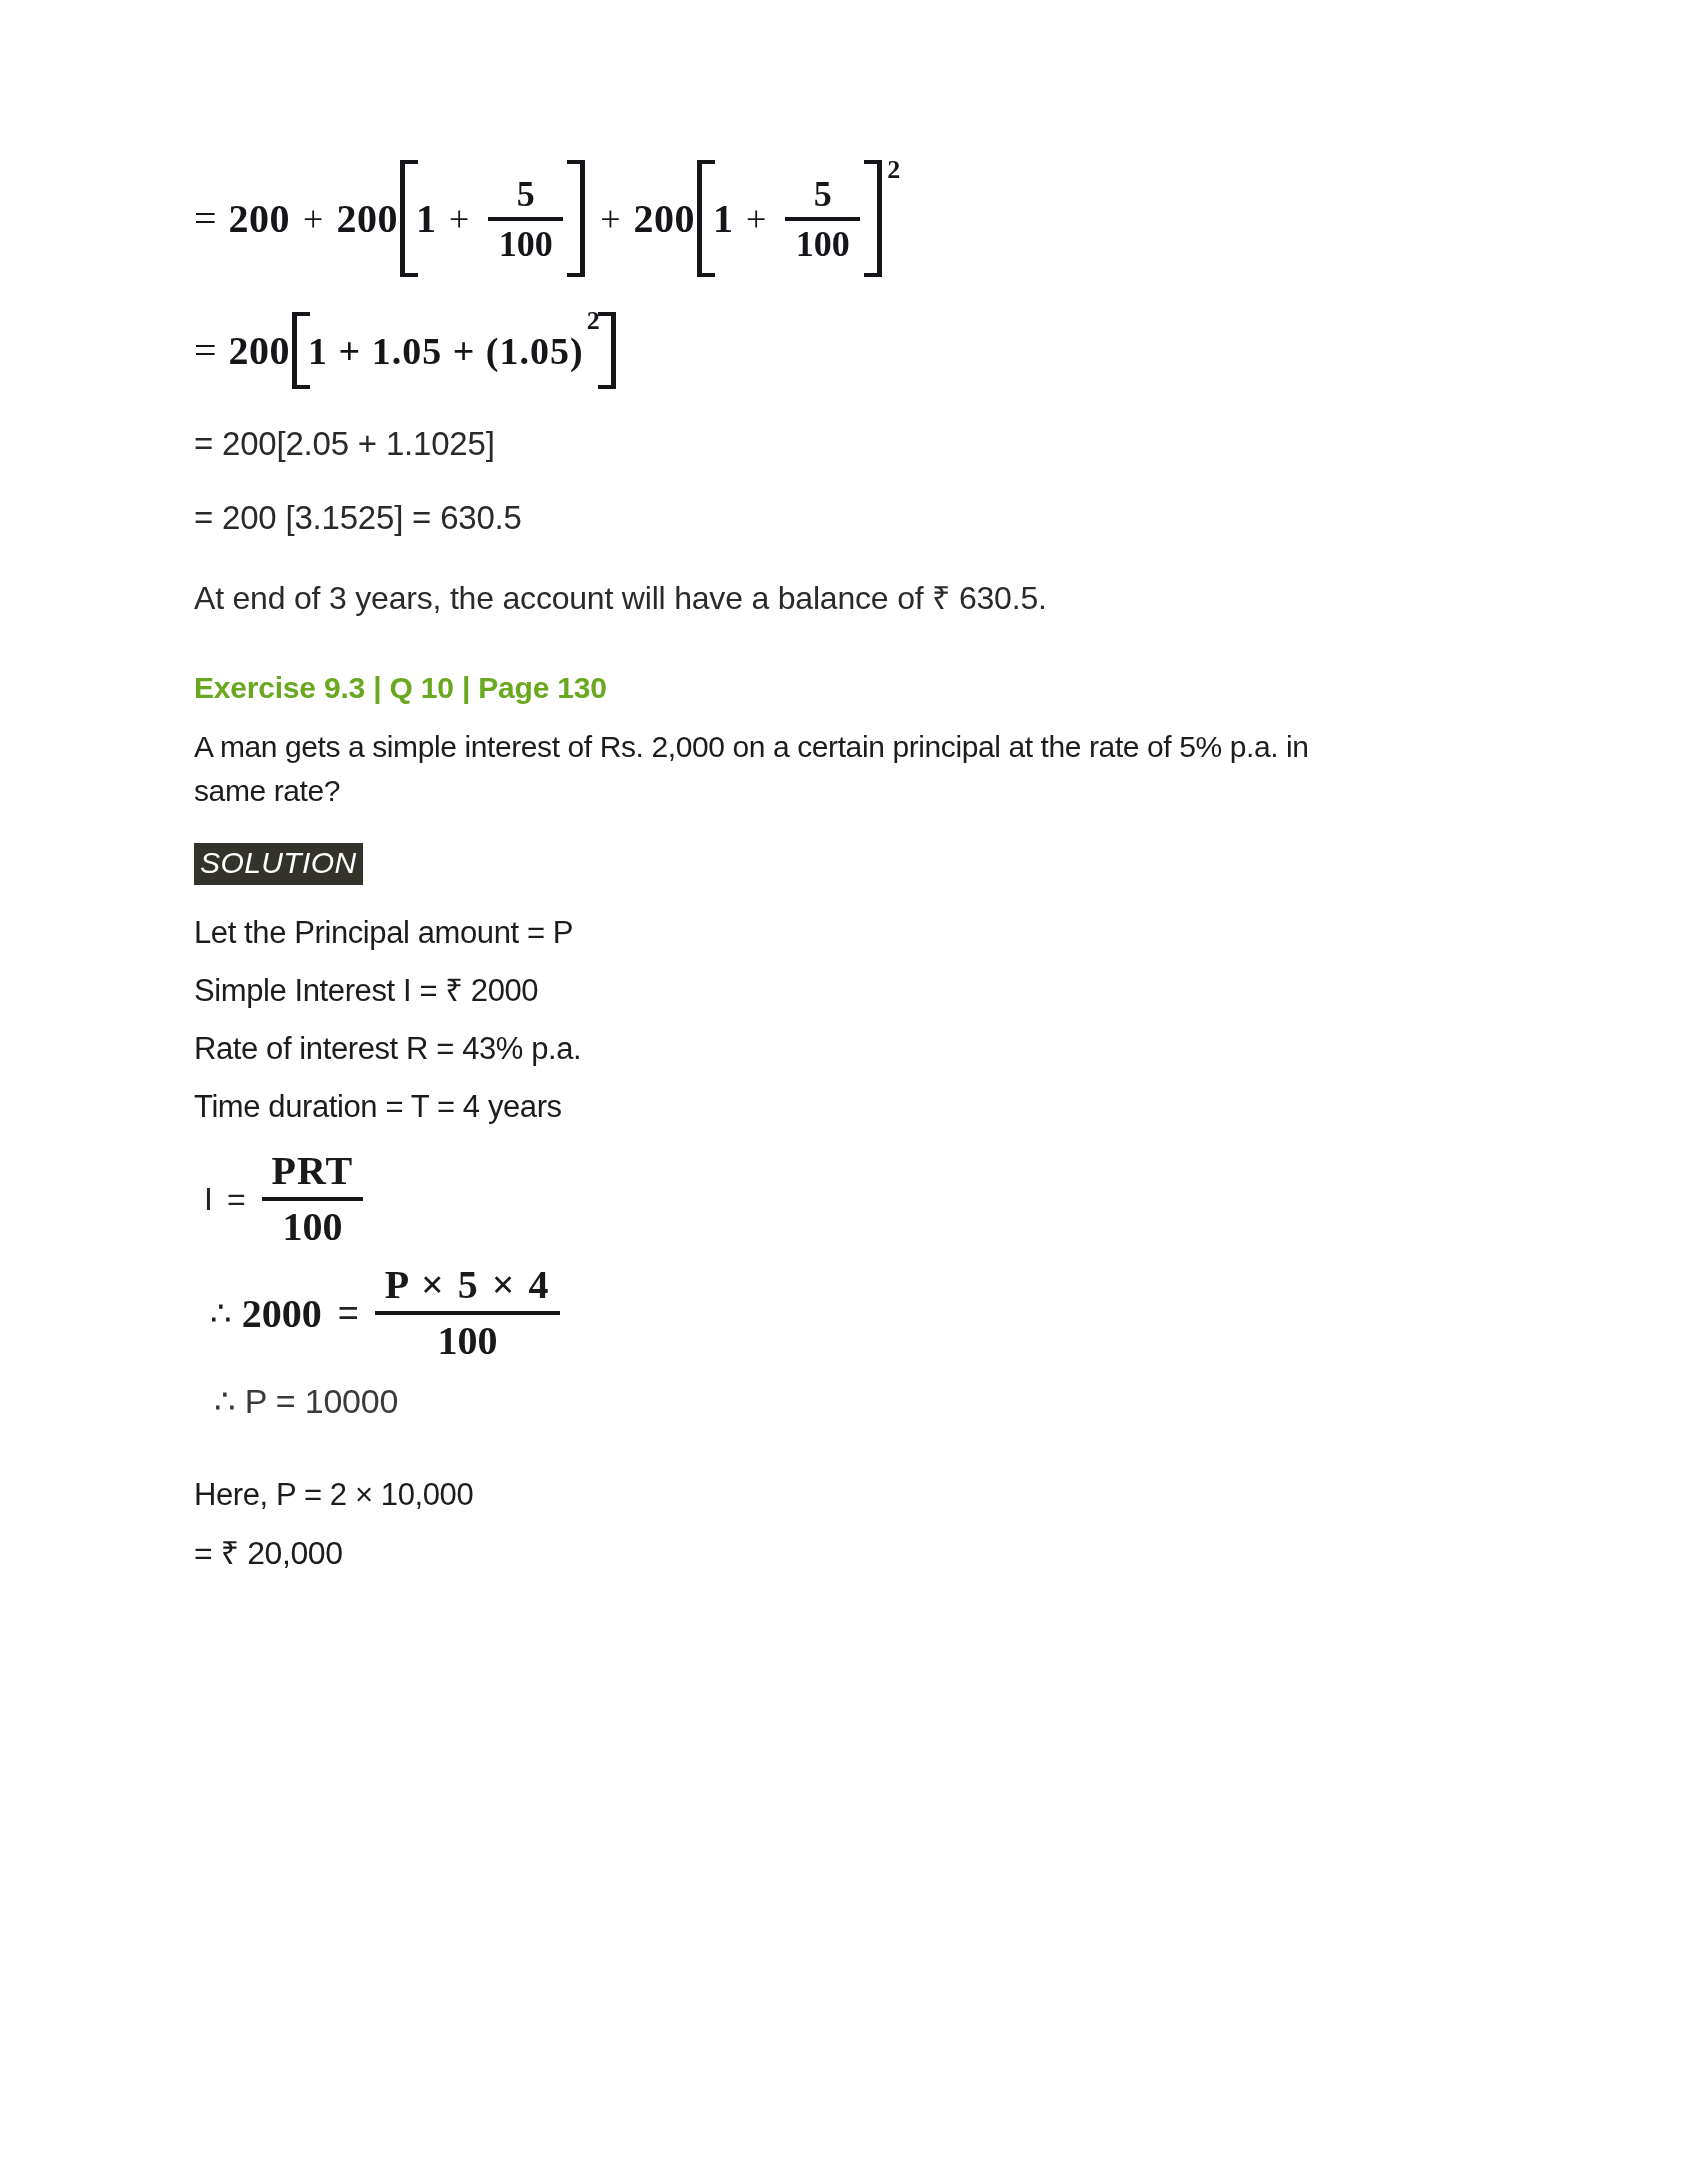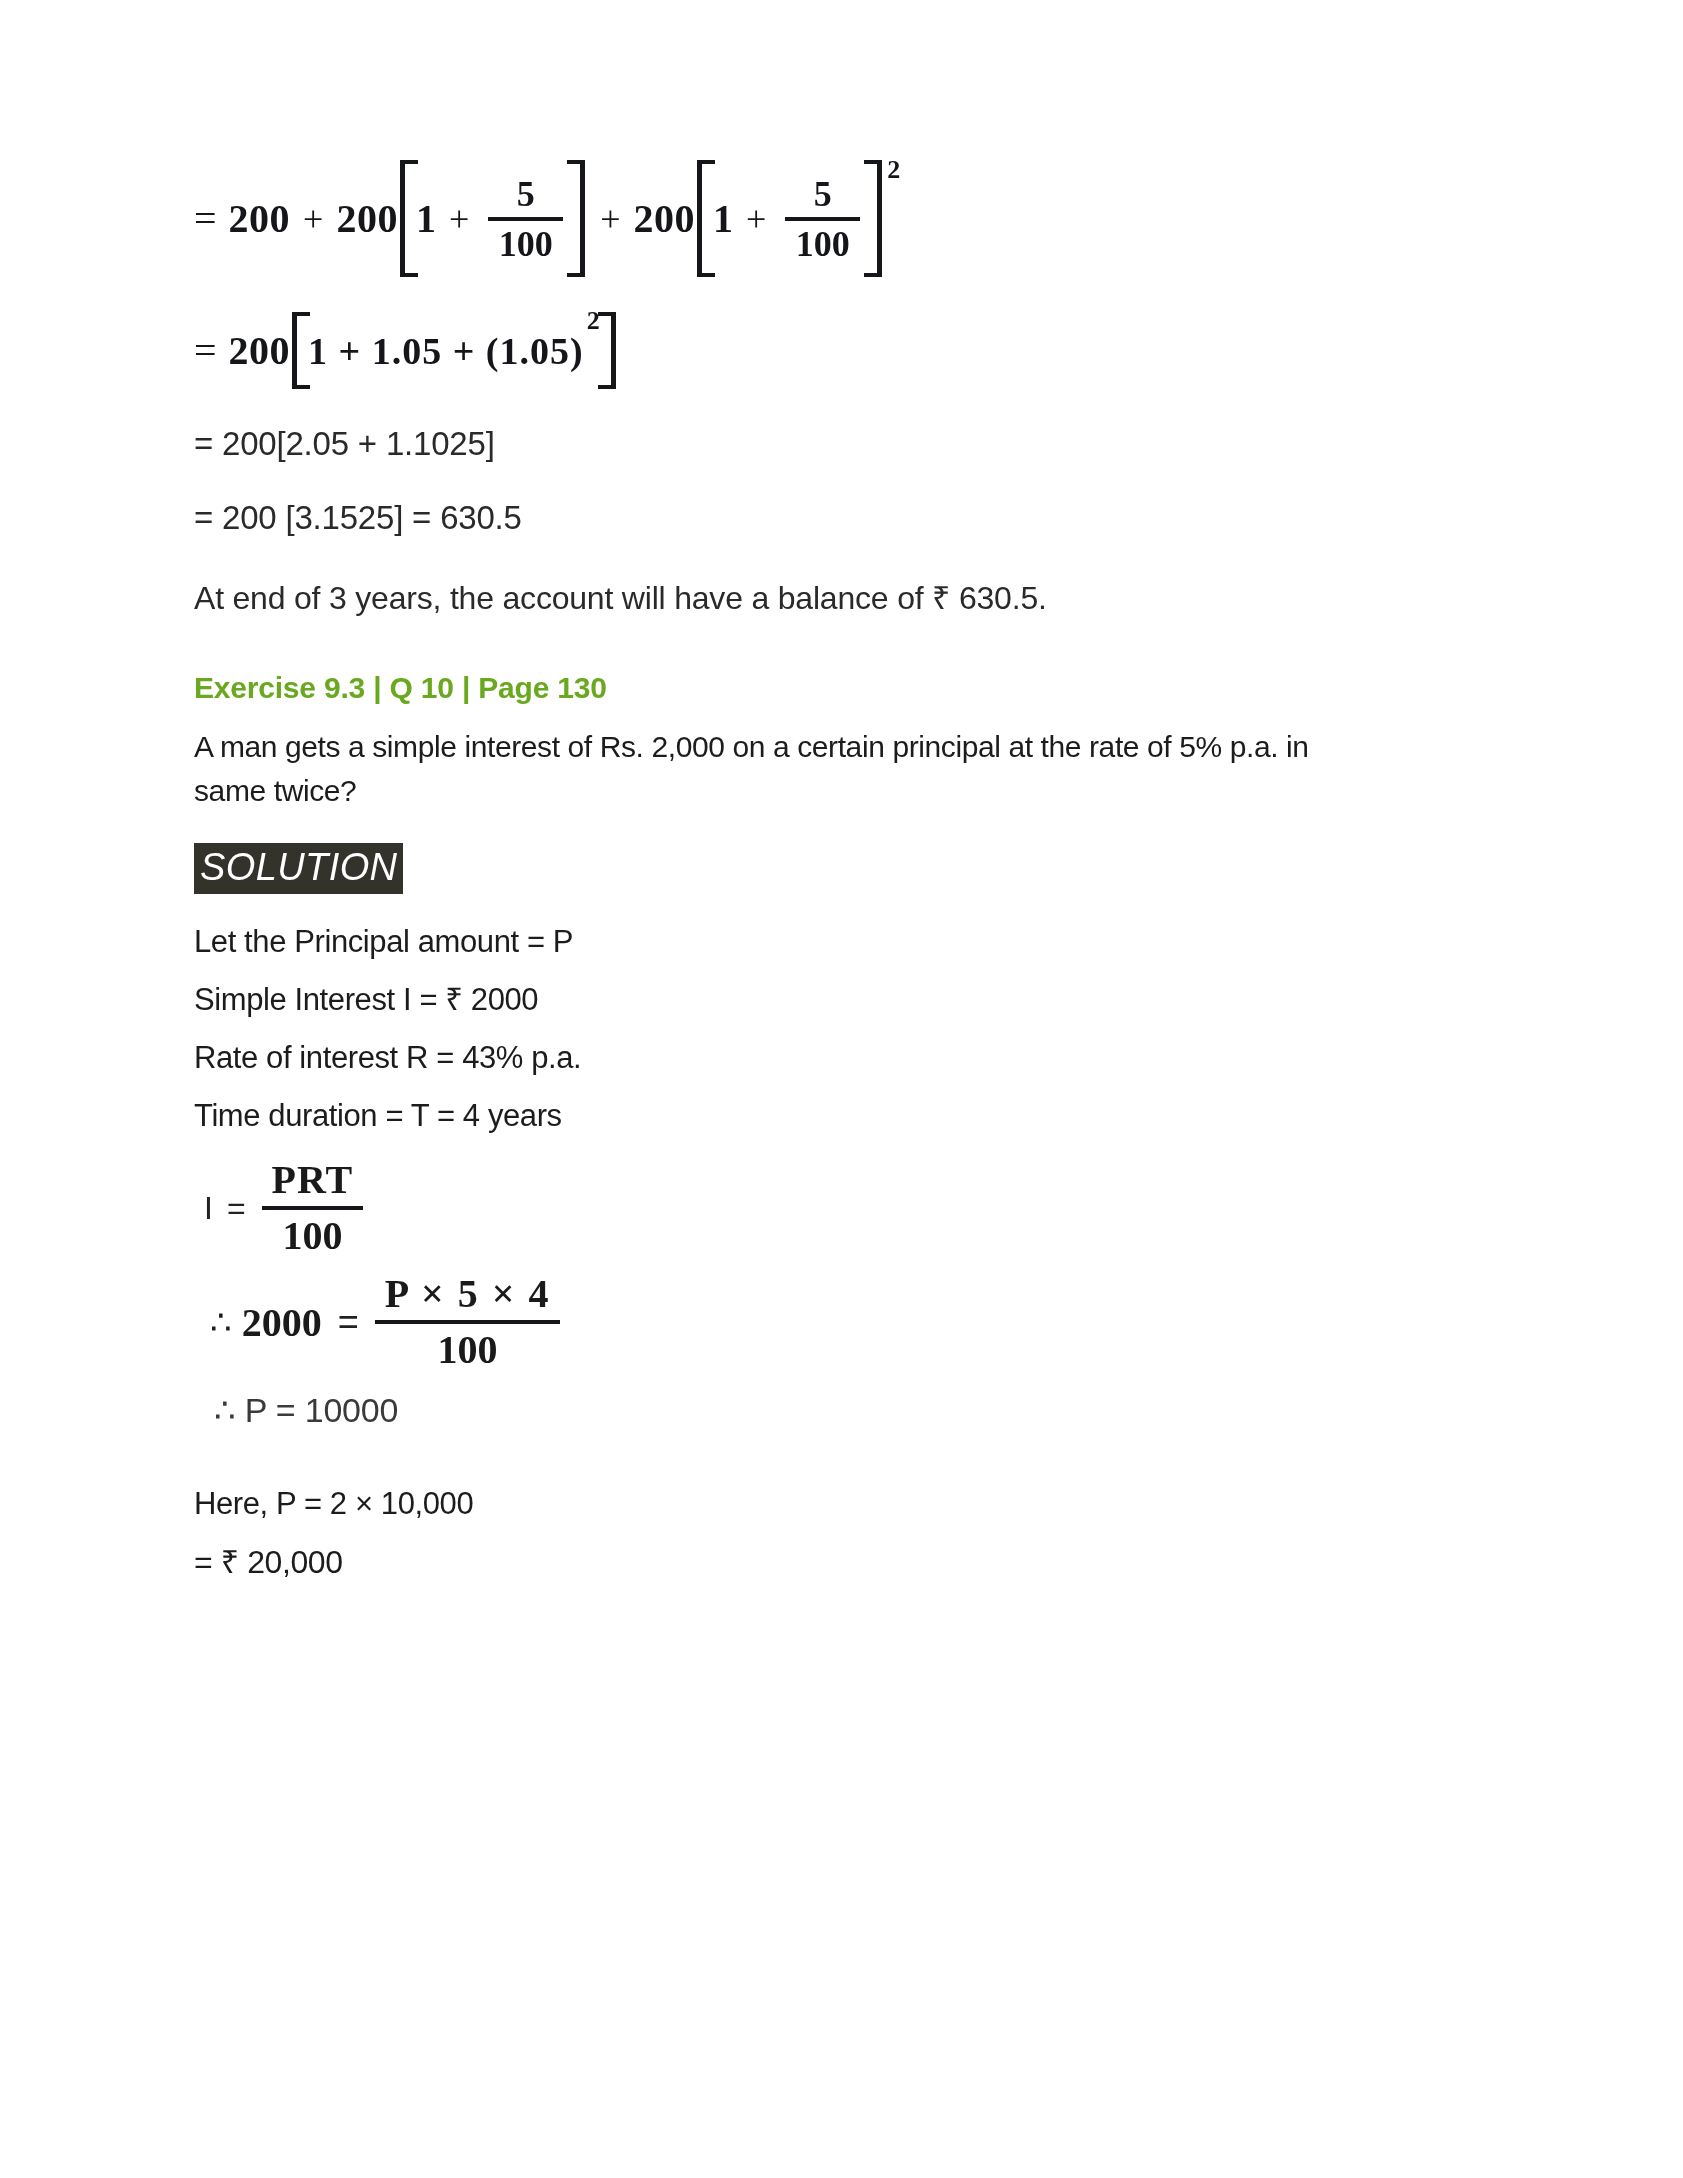--- a/index.html
+++ b/index.html
@@ -141,21 +141,21 @@
     letter-spacing: -0.2px;
   }
 
   
   .solution-chip {
     display: inline-block;
     background: #33332c;
     color: #ffffff;
     font-family: "Liberation Sans", sans-serif;
     font-style: italic;
-    font-size: 38px;
+    font-size: 30px;
     padding: 3px 6px 5px 6px;
     letter-spacing: 0.4px;
   }
 
   
   .r { margin-bottom: 0; }
   .gap-sm { height: 18px; }
   .gap-md { height: 30px; }
   .gap-lg { height: 46px; }
 
@@ -269,21 +269,21 @@
     <div class="sentence">At end of 3 years, the account will have a balance of  ₹ 630.5.</div>
 
     <div class="gap-lg" style="height:53px;"></div>
 
     <div class="exercise-head">Exercise 9.3 | Q 10 | Page 130</div>
 
     <div style="height:20px;"></div>
 
     <div>
       <div class="bodytext">A man gets a simple interest of Rs. 2,000 on a certain principal at the rate of 5% p.a. in</div>
-      <div class="bodytext">same twice?</div>
+      <div class="bodytext">same rate?</div>
     </div>
 
     <div style="height:30px;"></div>
 
     <div>
       <span class="solution-chip">SOLUTION</span>
     </div>
 
     <div style="height:26px;"></div>
 

